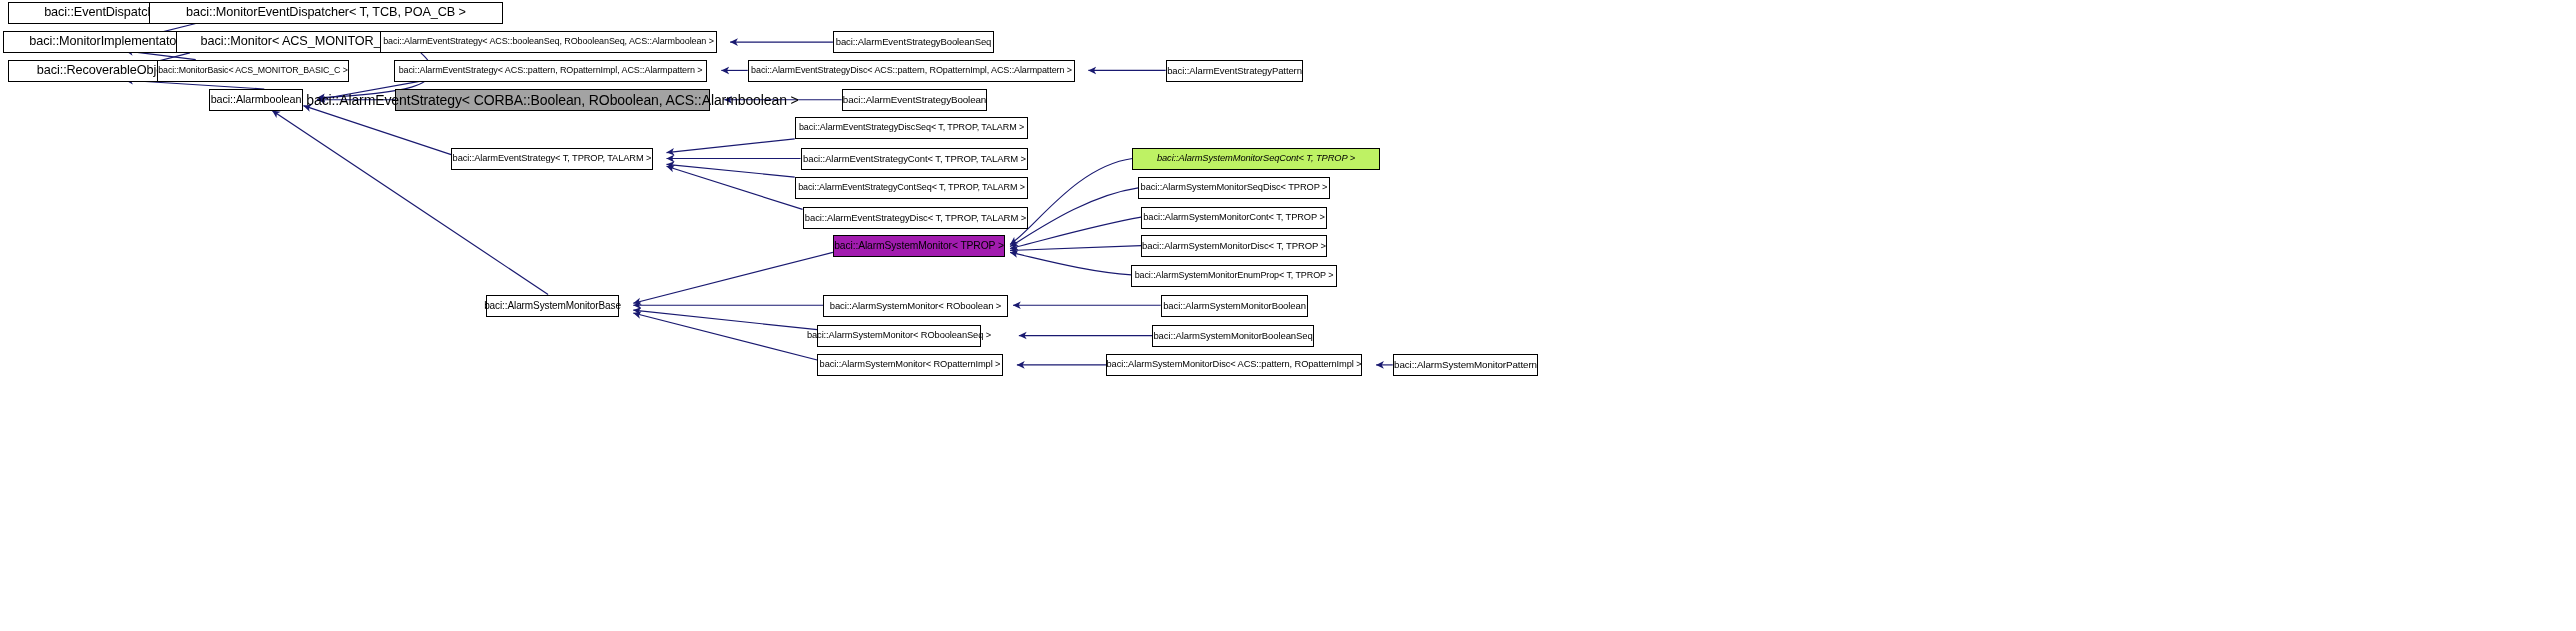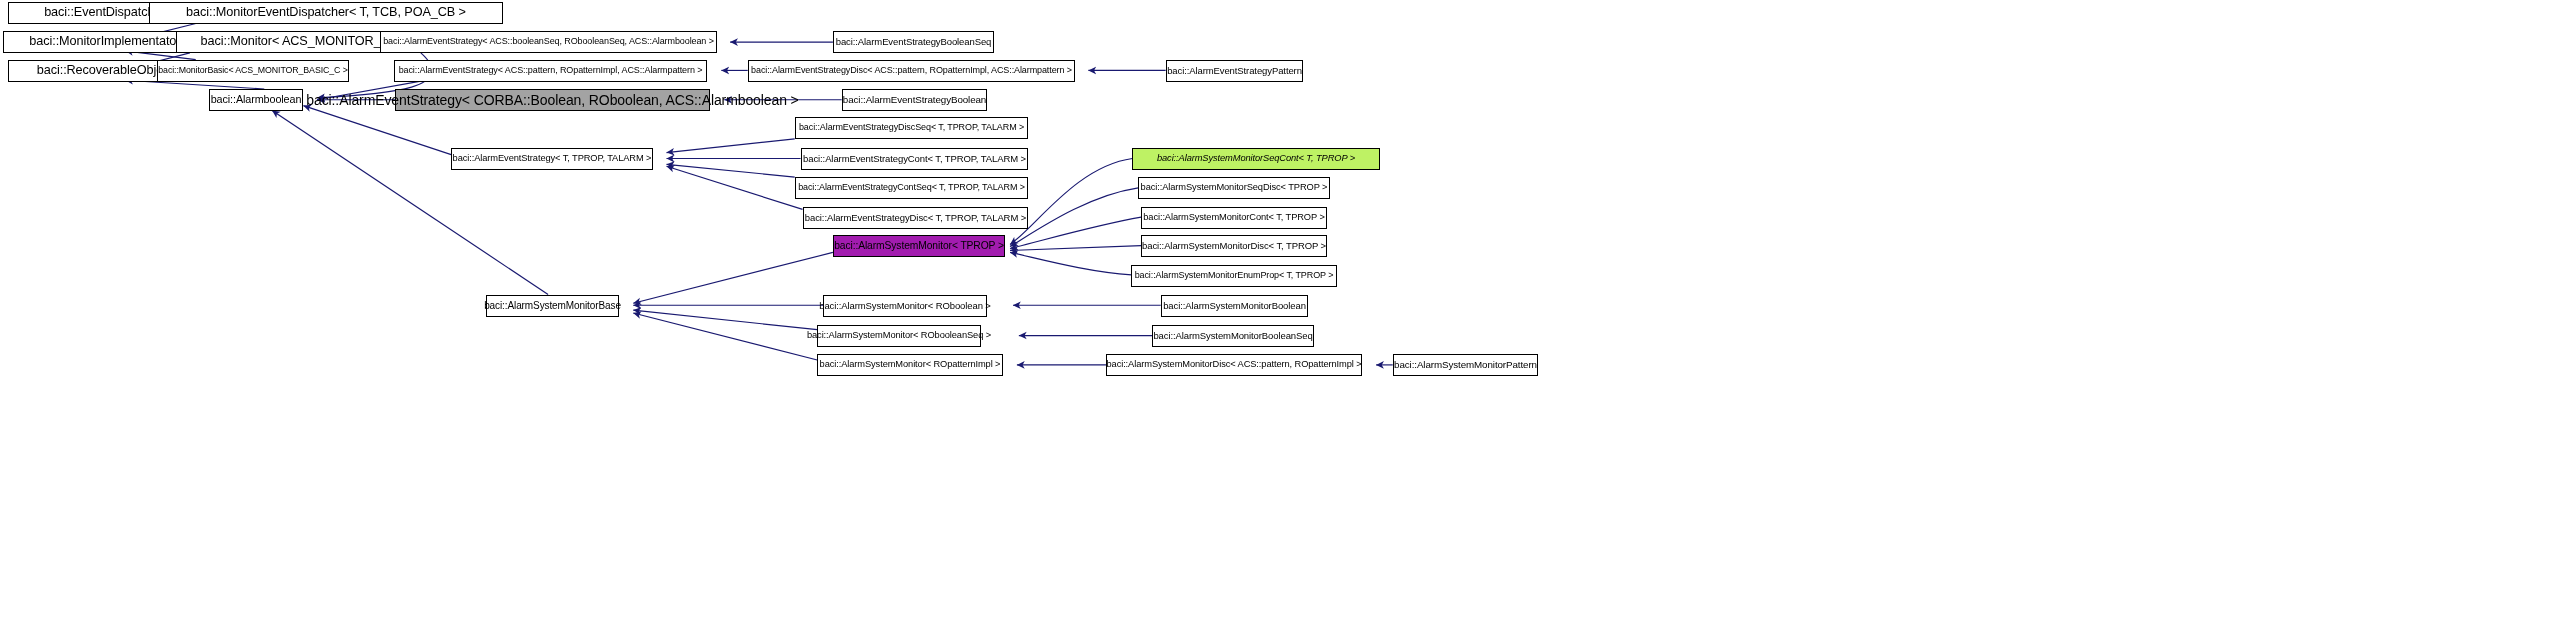--- a/index.html
+++ b/index.html
@@ -109,21 +109,21 @@
       <div class="node" style="left: 801px; top: 148px; width: 227px; height: 21.5px; border-color: rgb(0, 0, 0); background: rgb(255, 255, 255); color: rgb(0, 0, 0); font-size: 9.5px;">baci::AlarmEventStrategyCont&lt; T, TPROP, TALARM &gt;</div>
       <div class="node" style="left: 1132px; top: 148px; width: 248px; height: 21.5px; border-color: rgb(0, 0, 0); background: #bef264; color: rgb(0, 0, 0); font-size: 9.3px; font-style: italic;">baci::AlarmSystemMonitorSeqCont&lt; T, TPROP &gt;</div>
       <div class="node" style="left: 795px; top: 177px; width: 233px; height: 21.5px; border-color: rgb(0, 0, 0); background: rgb(255, 255, 255); color: rgb(0, 0, 0); font-size: 9px;">baci::AlarmEventStrategyContSeq&lt; T, TPROP, TALARM &gt;</div>
       <div class="node" style="left: 1138px; top: 177px; width: 192px; height: 21.5px; border-color: rgb(0, 0, 0); background: rgb(255, 255, 255); color: rgb(0, 0, 0); font-size: 9.3px;">baci::AlarmSystemMonitorSeqDisc&lt; TPROP &gt;</div>
       <div class="node" style="left: 803px; top: 207px; width: 225px; height: 21.5px; border-color: rgb(0, 0, 0); background: rgb(255, 255, 255); color: rgb(0, 0, 0); font-size: 9.5px;">baci::AlarmEventStrategyDisc&lt; T, TPROP, TALARM &gt;</div>
       <div class="node" style="left: 1141px; top: 207px; width: 186px; height: 21.5px; border-color: rgb(0, 0, 0); background: rgb(255, 255, 255); color: rgb(0, 0, 0); font-size: 9.3px;">baci::AlarmSystemMonitorCont&lt; T, TPROP &gt;</div>
       <div class="node" style="left: 833px; top: 235px; width: 172px; height: 21.5px; border-color: rgb(0, 0, 0); background: #a21caf; color: rgb(0, 0, 0); font-size: 10.3px; text-align: right;">baci::AlarmSystemMonitor&lt; TPROP &gt;</div>
       <div class="node" style="left: 1141px; top: 235px; width: 186px; height: 21.5px; border-color: rgb(0, 0, 0); background: rgb(255, 255, 255); color: rgb(0, 0, 0); font-size: 9.5px;">baci::AlarmSystemMonitorDisc&lt; T, TPROP &gt;</div>
       <div class="node" style="left: 1131px; top: 265px; width: 206px; height: 21.5px; border-color: rgb(0, 0, 0); background: rgb(255, 255, 255); color: rgb(0, 0, 0); font-size: 9px; text-align: center;">baci::AlarmSystemMonitorEnumProp&lt; T, TPROP &gt;</div>
       <div class="node" style="left: 486px; top: 295px; width: 133px; height: 21.5px; border-color: rgb(0, 0, 0); background: rgb(255, 255, 255); color: rgb(0, 0, 0); font-size: 10px;">baci::AlarmSystemMonitorBase</div>
-      <div class="node" style="left: 823px; top: 295px; width: 164px; height: 21.5px; border-color: rgb(0, 0, 0); background: rgb(255, 255, 255); color: rgb(0, 0, 0); font-size: 9.5px;">baci::AlarmSystemMonitor&lt; ROboolean &gt;</div>
+      <div class="node" style="left: 823px; top: 295px; width: 185px; height: 21.5px; border-color: rgb(0, 0, 0); background: rgb(255, 255, 255); color: rgb(0, 0, 0); font-size: 9.5px;">baci::AlarmSystemMonitor&lt; ROboolean &gt;</div>
       <div class="node" style="left: 1161px; top: 295px; width: 147px; height: 21.5px; border-color: rgb(0, 0, 0); background: rgb(255, 255, 255); color: rgb(0, 0, 0); font-size: 9.5px;">baci::AlarmSystemMonitorBoolean</div>
       <div class="node" style="left: 817px; top: 325px; width: 164px; height: 21.5px; border-color: rgb(0, 0, 0); background: rgb(255, 255, 255); color: rgb(0, 0, 0); font-size: 9.3px;">baci::AlarmSystemMonitor&lt; RObooleanSeq &gt;</div>
       <div class="node" style="left: 1152px; top: 325px; width: 162px; height: 21.5px; border-color: rgb(0, 0, 0); background: rgb(255, 255, 255); color: rgb(0, 0, 0); font-size: 9.5px;">baci::AlarmSystemMonitorBooleanSeq</div>
       <div class="node" style="left: 817px; top: 354px; width: 186px; height: 21.5px; border-color: rgb(0, 0, 0); background: rgb(255, 255, 255); color: rgb(0, 0, 0); font-size: 9.3px;">baci::AlarmSystemMonitor&lt; ROpatternImpl &gt;</div>
       <div class="node" style="left: 1106px; top: 354px; width: 256px; height: 21.5px; border-color: rgb(0, 0, 0); background: rgb(255, 255, 255); color: rgb(0, 0, 0); font-size: 9.3px;">baci::AlarmSystemMonitorDisc&lt; ACS::pattern, ROpatternImpl &gt;</div>
       <div class="node" style="left: 1393px; top: 354px; width: 145px; height: 21.5px; border-color: rgb(0, 0, 0); background: rgb(255, 255, 255); color: rgb(0, 0, 0); font-size: 9.8px;">baci::AlarmSystemMonitorPattern</div>
     </div>
 
 </div>
 

